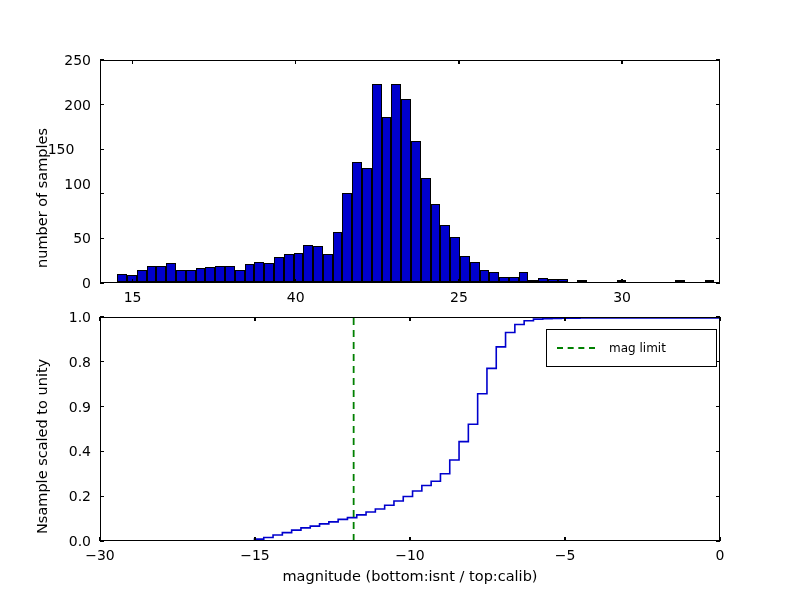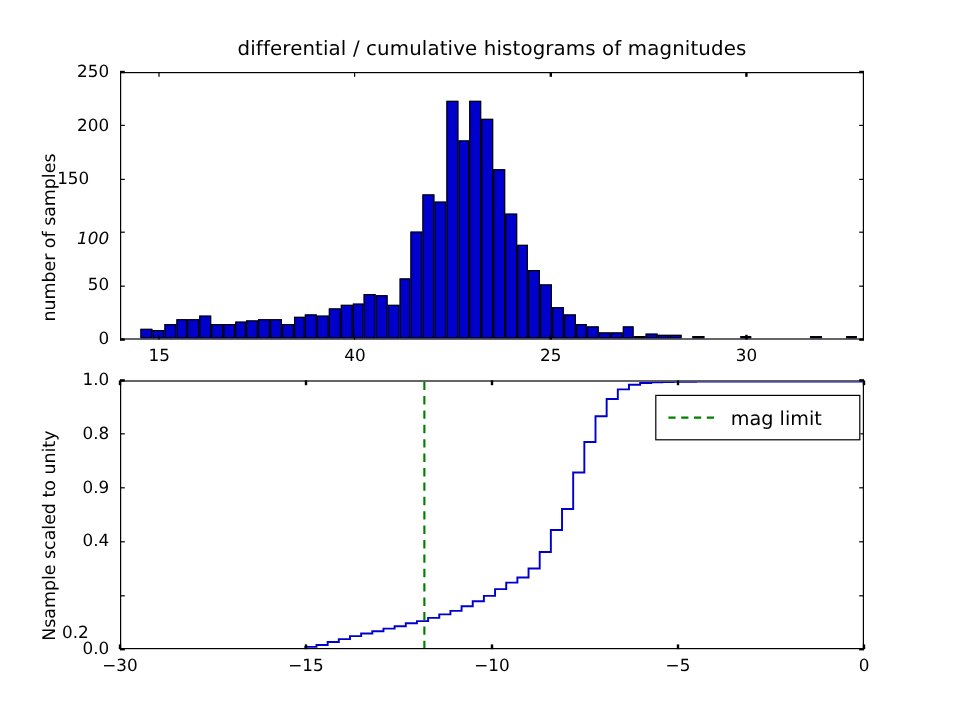--- a/index.html
+++ b/index.html
@@ -31,30 +31,29 @@
   .ytick-mark{width:4px;height:1.3px;}
   .xtick-mark{width:1.3px;height:4px;}
 
   .bar{position:absolute;bottom:0;background:#0000cd;
        border:0.9px solid #000;box-sizing:border-box;}
 
   .legend{position:absolute;left:445px;top:11px;width:171px;height:38px;
           box-sizing:border-box;border:1.1px solid #000;background:#ffffff;
           display:flex;align-items:center;padding:0 10px;z-index:5;}
   .legend-swatch{width:38px;height:0;border-top:2.2px dashed #008000;margin-right:14px;}
-  .legend-text{font-size:16px;white-space:nowrap;}
+  .legend-text{font-size:12px;white-space:nowrap;}
 
   svg{display:block;}
 </style>
 </head>
 <body>
 
 <div id="figure">
 
-  <div class="title">differential / cumulative histograms of magnitudes</div>
 
   <div id="ylabel-top" class="ylabel">number of samples</div>
 
   <div id="axes-top" class="axes">
     <div class="plot-area" id="top-plot">
         <div class="bar" style="left: 16.3158px; width: 9.78947px; height: 8.028px; background-color: rgb(0, 0, 205); border-color: rgb(0, 0, 0);"></div>
         <div class="bar" style="left: 26.1053px; width: 9.78947px; height: 7.136px; background-color: rgb(0, 0, 205); border-color: rgb(0, 0, 0);"></div>
         <div class="bar" style="left: 35.8947px; width: 9.78947px; height: 11.596px; background-color: rgb(0, 0, 205); border-color: rgb(0, 0, 0);"></div>
         <div class="bar" style="left: 45.6842px; width: 9.78947px; height: 16.056px; background-color: rgb(0, 0, 205); border-color: rgb(0, 0, 0);"></div>
         <div class="bar" style="left: 55.4737px; width: 9.78947px; height: 16.056px; background-color: rgb(0, 0, 205); border-color: rgb(0, 0, 0);"></div>
@@ -119,21 +118,21 @@
       <div class="tick-mark xtick-mark" style="left: 621.455px; top: 60px;"></div>
       <div class="xtick-label" style="left: 592.105px; top: 290px;">30</div>
       <div class="tick-mark ytick-mark" style="left: 100px; top: 282.35px;"></div>
       <div class="tick-mark ytick-mark" style="left: 716px; top: 282.35px;"></div>
       <div class="ytick-label" style="left: 31px; top: 276px;">0</div>
       <div class="tick-mark ytick-mark" style="left: 100px; top: 237.75px;"></div>
       <div class="tick-mark ytick-mark" style="left: 716px; top: 237.75px;"></div>
       <div class="ytick-label" style="left: 31px; top: 231.4px;">50</div>
       <div class="tick-mark ytick-mark" style="left: 100px; top: 193.15px;"></div>
       <div class="tick-mark ytick-mark" style="left: 716px; top: 193.15px;"></div>
-      <div class="ytick-label" style="left: 31px; top: 192px; font-style: italic;">100</div>
+      <div class="ytick-label" style="left: 31px; top: 177px;">100</div>
       <div class="tick-mark ytick-mark" style="left: 100px; top: 148.55px;"></div>
       <div class="tick-mark ytick-mark" style="left: 716px; top: 148.55px;"></div>
       <div class="ytick-label" style="left: 31px; top: 142.2px; text-align: center;">150</div>
       <div class="tick-mark ytick-mark" style="left: 100px; top: 103.95px;"></div>
       <div class="tick-mark ytick-mark" style="left: 716px; top: 103.95px;"></div>
       <div class="ytick-label" style="left: 31px; top: 97.6px;">200</div>
       <div class="tick-mark ytick-mark" style="left: 100px; top: 59.35px;"></div>
       <div class="tick-mark ytick-mark" style="left: 716px; top: 59.35px;"></div>
       <div class="ytick-label" style="left: 31px; top: 53px;">250</div>
     </div>
@@ -167,29 +166,30 @@
       <div class="tick-mark xtick-mark" style="left: 564.35px; top: 317px;"></div>
       <div class="xtick-label" style="left: 535px; top: 548px;">−5</div>
       <div class="tick-mark xtick-mark" style="left: 719.35px; top: 537px;"></div>
       <div class="tick-mark xtick-mark" style="left: 719.35px; top: 317px;"></div>
       <div class="xtick-label" style="left: 690px; top: 548px;">0</div>
       <div class="tick-mark ytick-mark" style="left: 100px; top: 540.35px;"></div>
       <div class="tick-mark ytick-mark" style="left: 716px; top: 540.35px;"></div>
       <div class="ytick-label" style="left: 31px; top: 534px;">0.0</div>
       <div class="tick-mark ytick-mark" style="left: 100px; top: 495.55px;"></div>
       <div class="tick-mark ytick-mark" style="left: 716px; top: 495.55px;"></div>
-      <div class="ytick-label" style="left: 14px; top: 489.2px; margin-top: 32px;">0.2</div>
+      <div class="ytick-label" style="left: 31px; top: 489.2px;">0.2</div>
       <div class="tick-mark ytick-mark" style="left: 100px; top: 450.75px;"></div>
       <div class="tick-mark ytick-mark" style="left: 716px; top: 450.75px;"></div>
       <div class="ytick-label" style="left: 31px; top: 444.4px;">0.4</div>
       <div class="tick-mark ytick-mark" style="left: 100px; top: 405.95px;"></div>
       <div class="tick-mark ytick-mark" style="left: 716px; top: 405.95px;"></div>
       <div class="ytick-label" style="left: 31px; top: 399.6px;">0.9</div>
       <div class="tick-mark ytick-mark" style="left: 100px; top: 361.15px;"></div>
       <div class="tick-mark ytick-mark" style="left: 716px; top: 361.15px;"></div>
       <div class="ytick-label" style="left: 31px; top: 354.8px;">0.8</div>
       <div class="tick-mark ytick-mark" style="left: 100px; top: 316.35px;"></div>
       <div class="tick-mark ytick-mark" style="left: 716px; top: 316.35px;"></div>
       <div class="ytick-label" style="left: 31px; top: 310px;">1.0</div>
     </div>
 
+  <div id="xlabel-bottom">magnitude (bottom:isnt / top:calib)</div>
 
 </div>
 
 </body></html>

